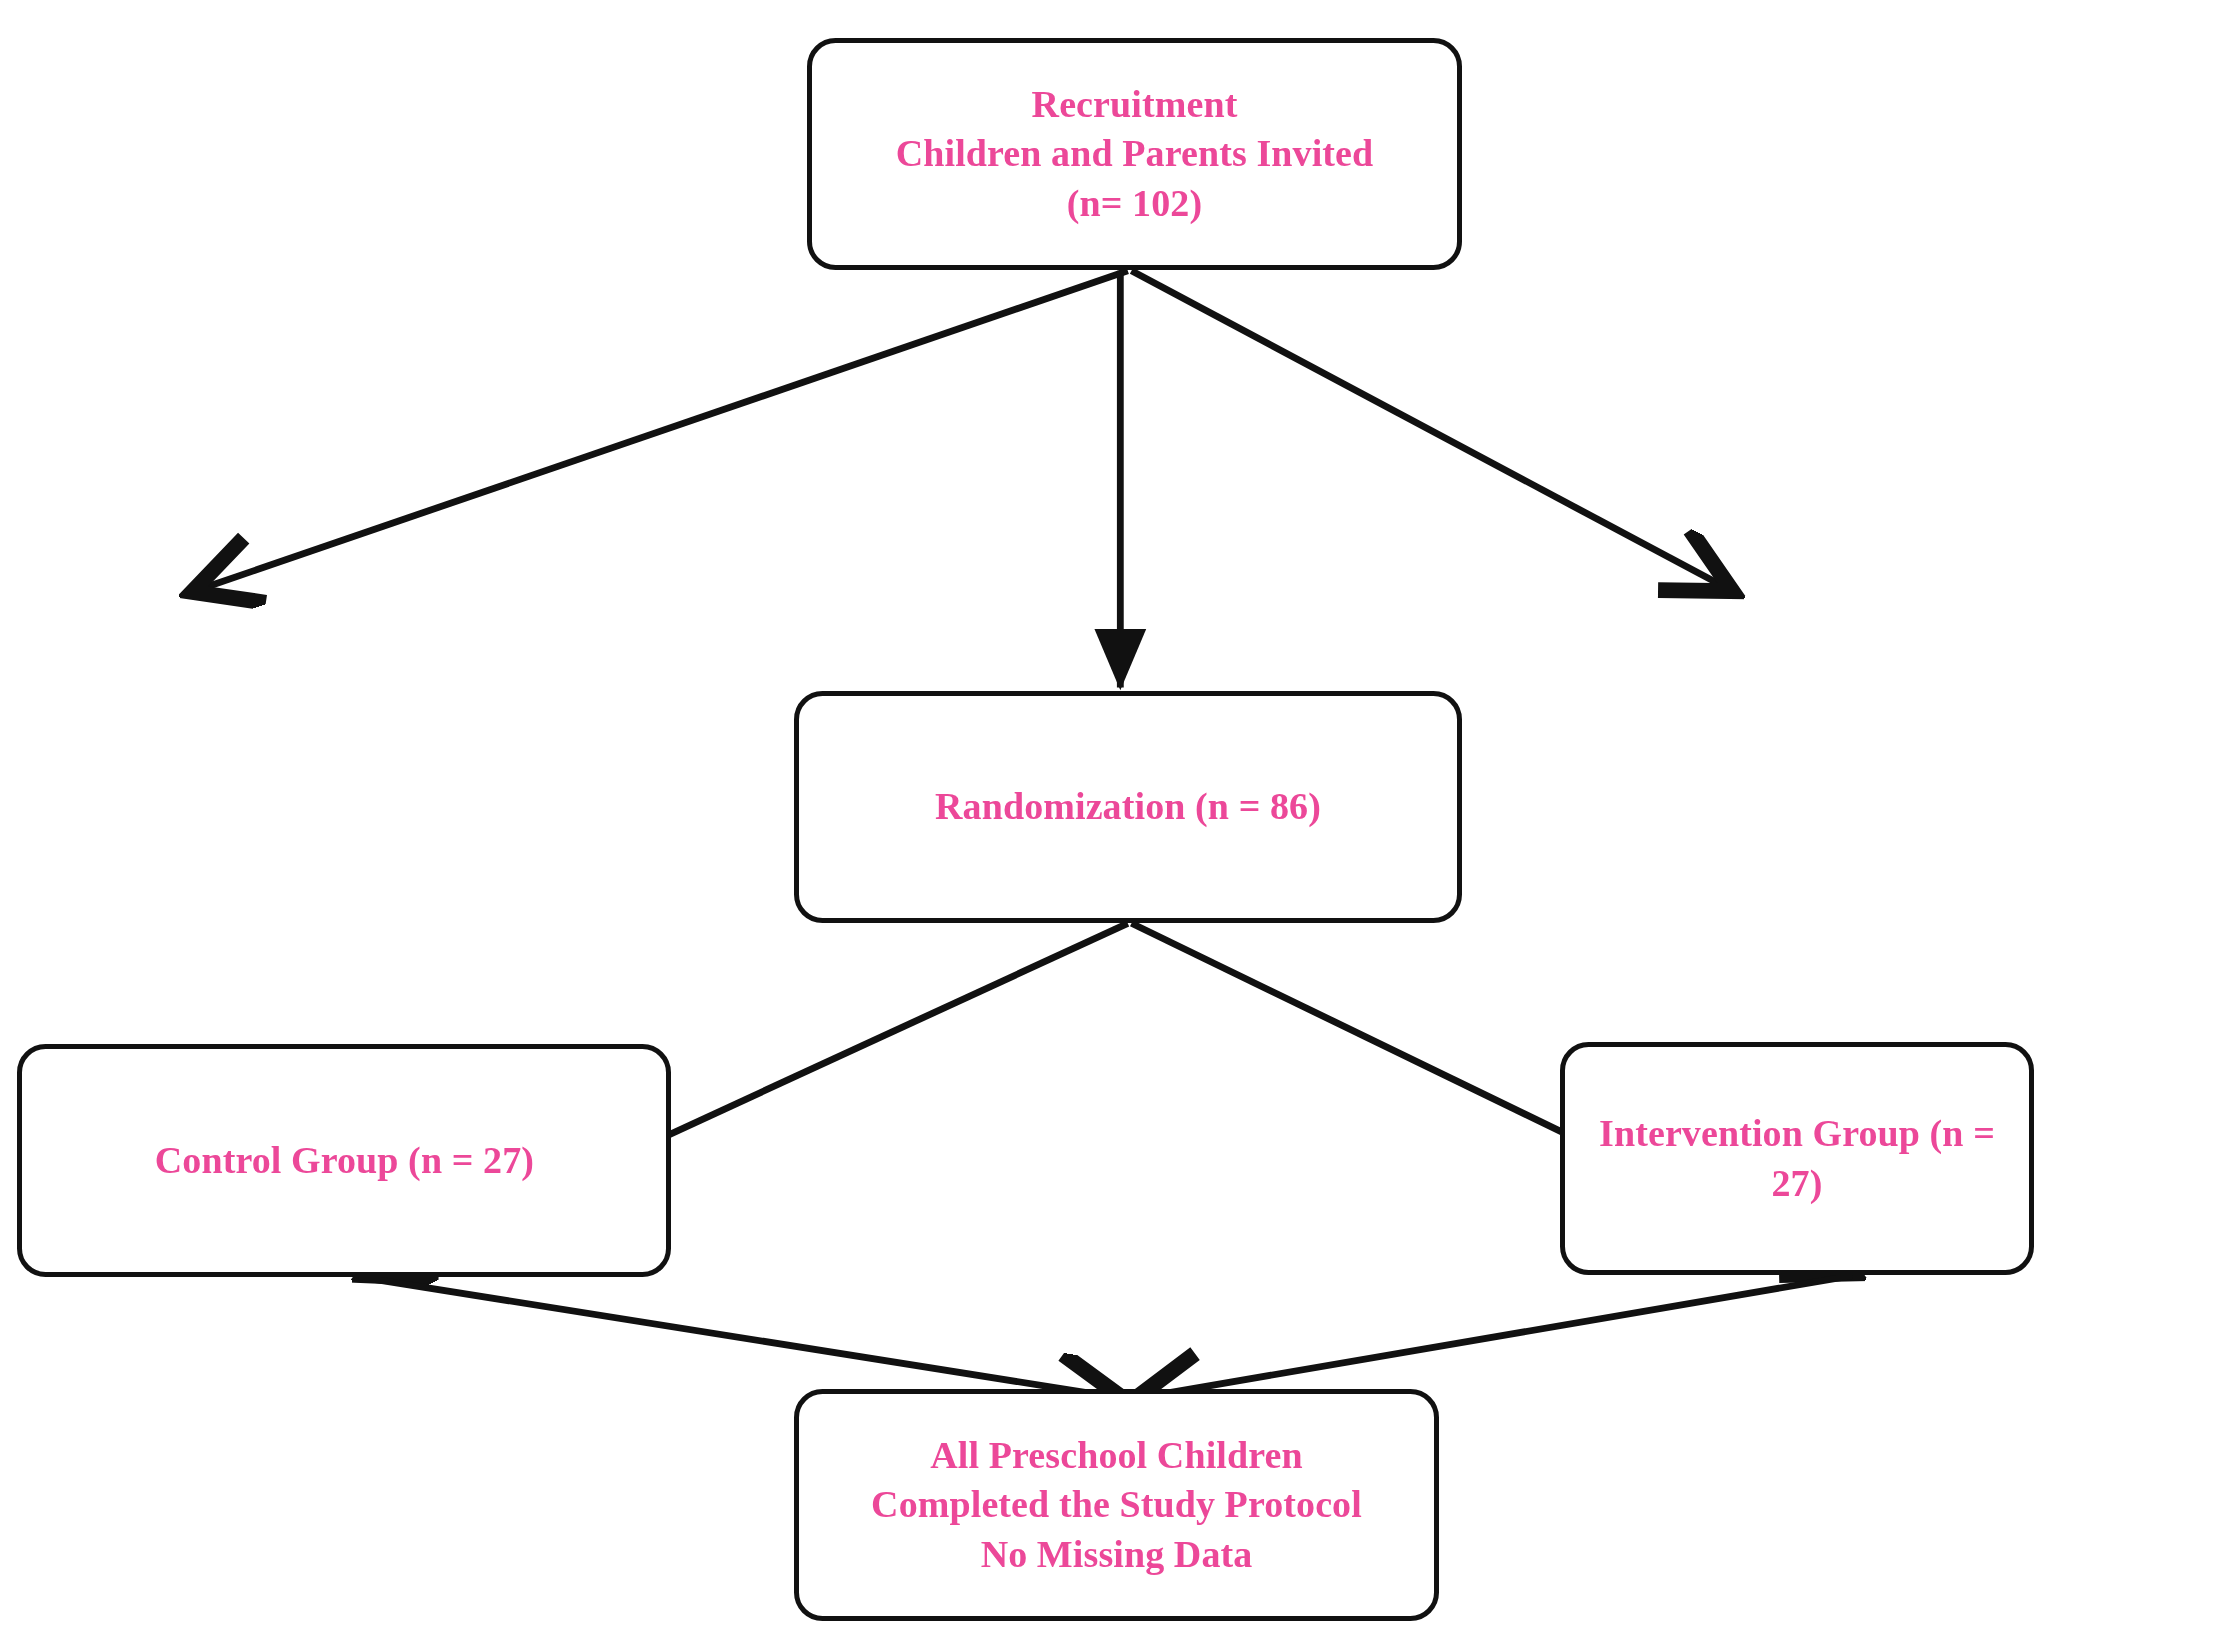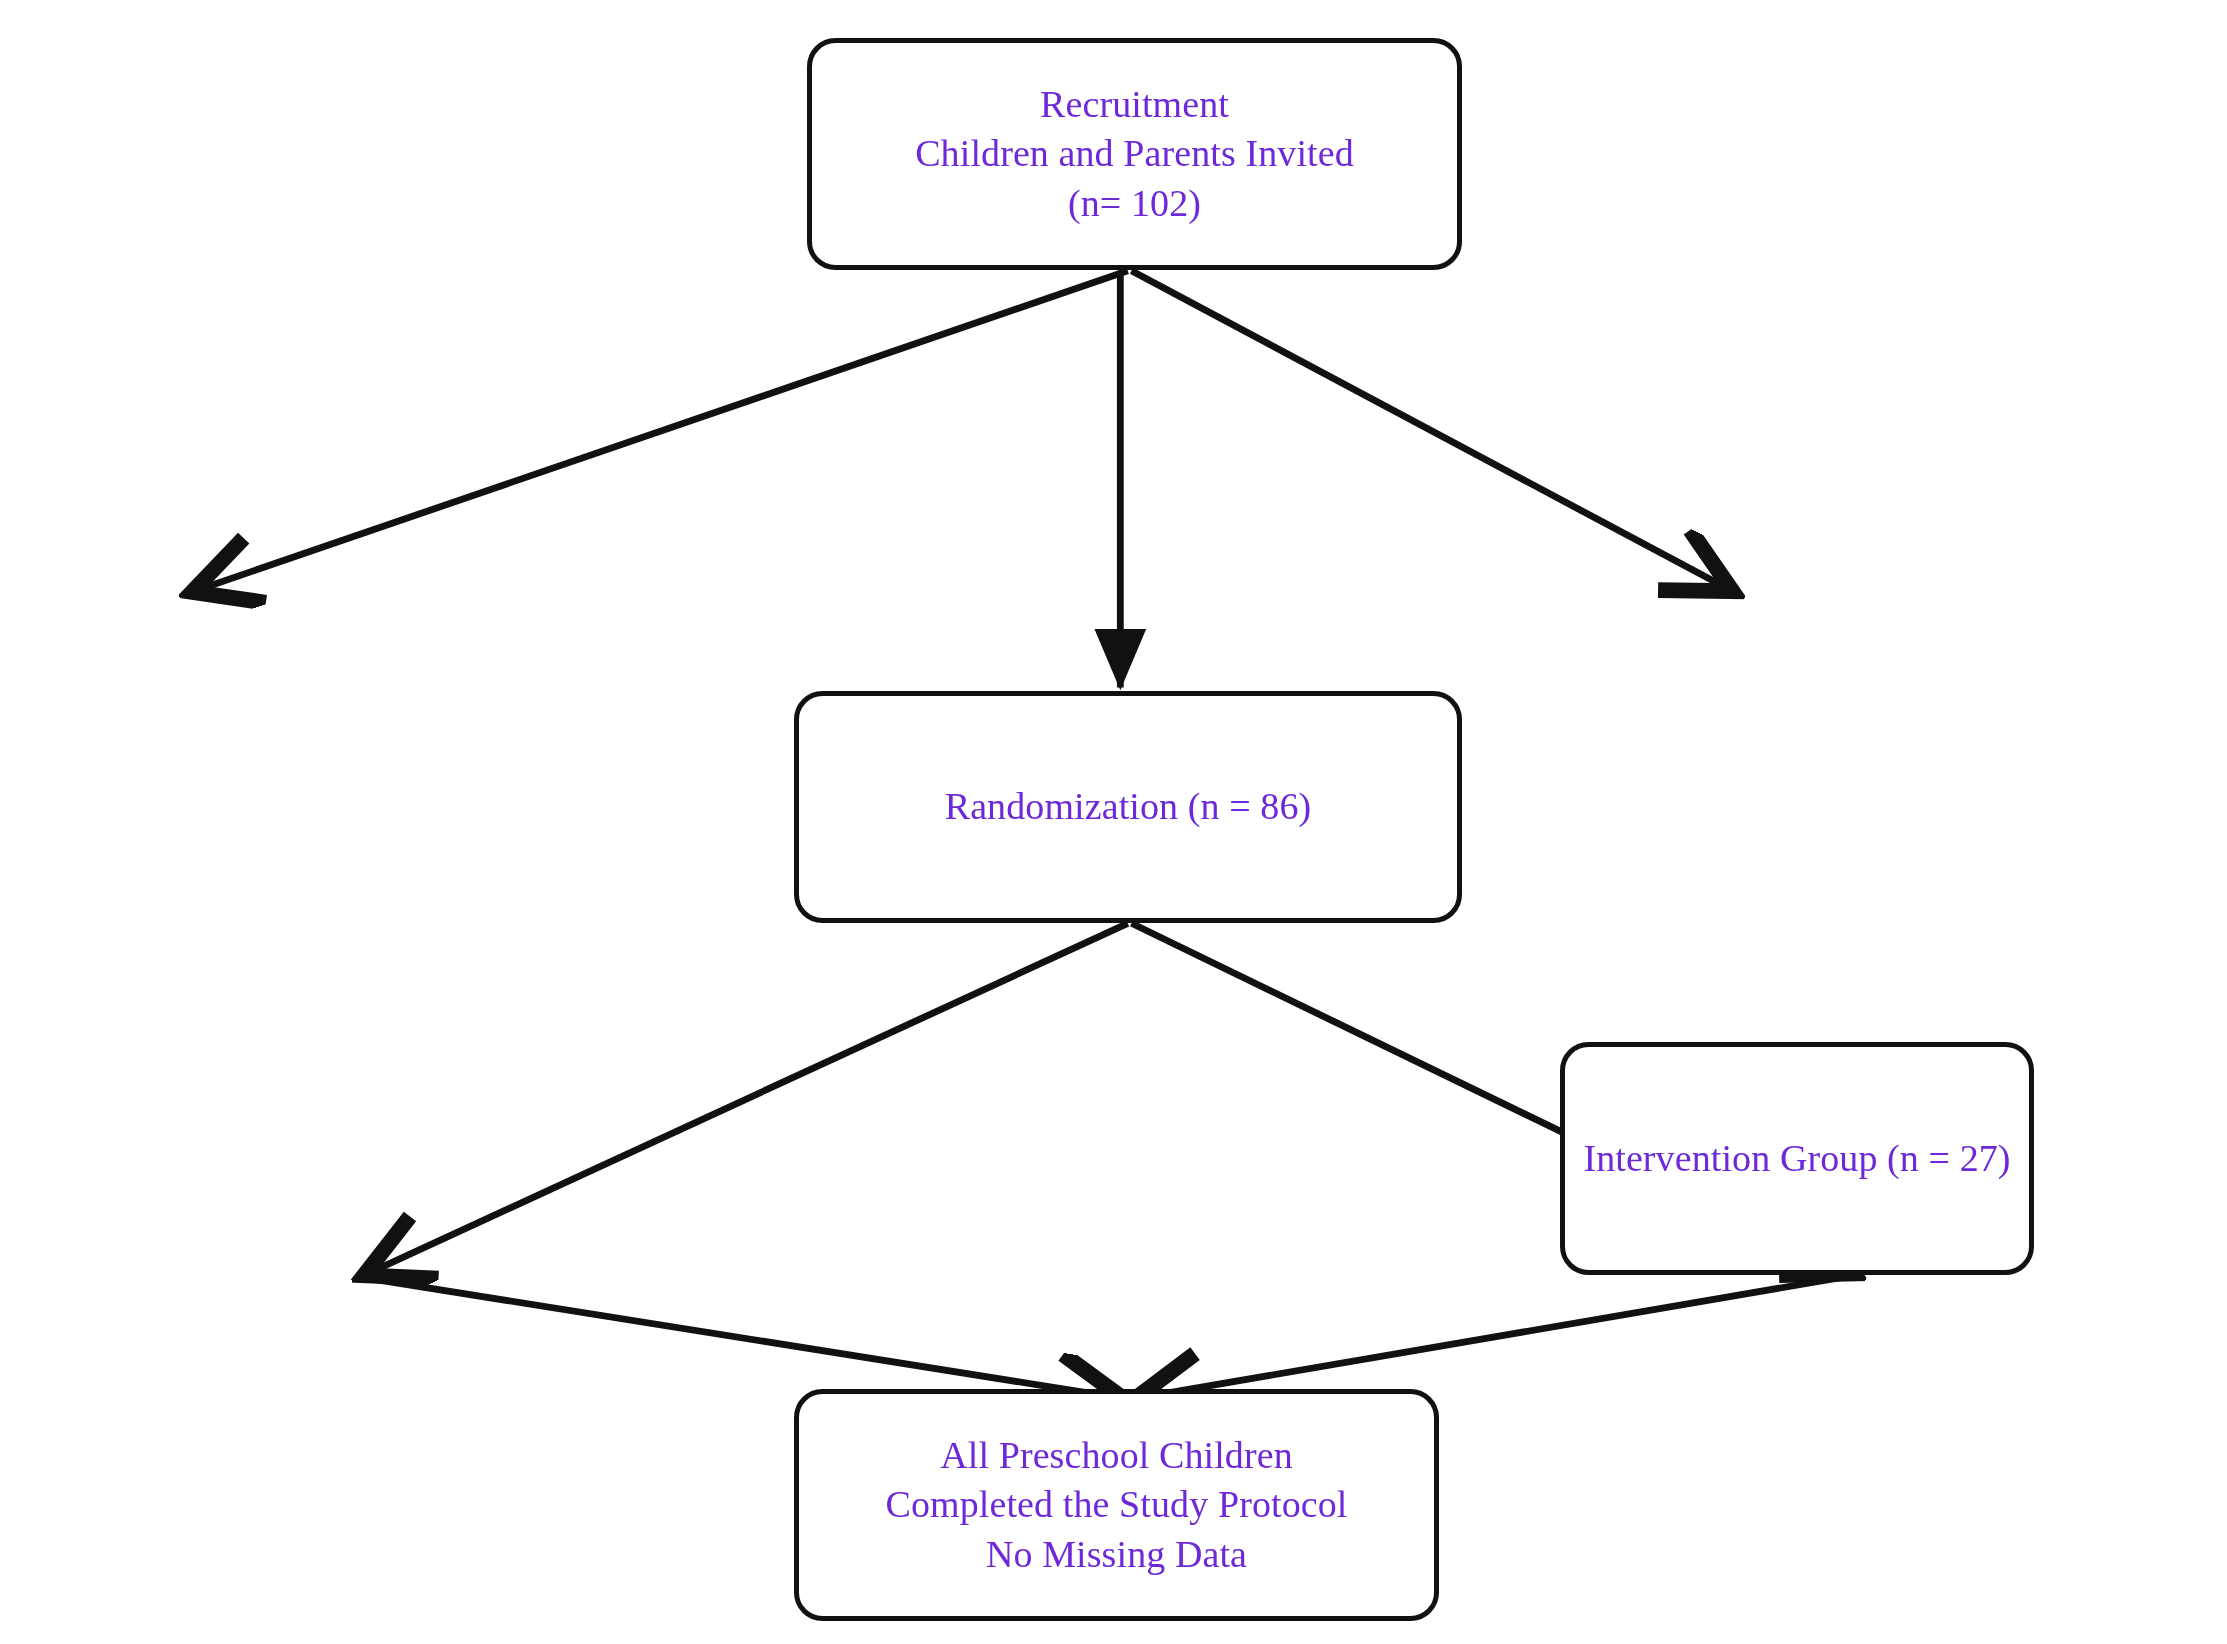--- a/index.html
+++ b/index.html
@@ -29,22 +29,22 @@
     background: #ffffff;
     border: 5.6px solid #111111;
     border-radius: 28.5px;
     display: flex;
     align-items: center;
     justify-content: center;
     text-align: center;
     z-index: 2;
   }
   .node .txt {
-    font-weight: normal;
-    color: #6d28d9;
+    font-weight: bold;
+    color: #ec4899;
     font-size: 38px;
     line-height: 1.30;
     letter-spacing: 0.1px;
     padding: 0 16px;
     white-space: pre-line;
   }
   
   #node-recruitment   { left:807px; top:38px;   width:655px; height:232px; }
   #node-not-interested{ left:17.4px;   top:360px;  width:654px; height:235px; }
   #node-not-meeting   { left:1560px; top:357px;  width:586px;  height:235px; }
@@ -88,20 +88,23 @@
 Children and Parents Invited
 (n= 102)</div>
   </div>
 
 
 
   <div class="node" id="node-randomization">
     <div class="txt">Randomization (n = 86)</div>
   </div>
 
+  <div class="node" id="node-control">
+    <div class="txt">Control Group (n = 27)</div>
+  </div>
 
   <div class="node" id="node-intervention">
     <div class="txt">Intervention Group (n = 27)</div>
   </div>
 
   <div class="node" id="node-completed">
     <div class="txt">All Preschool Children
 Completed the Study Protocol
 No Missing Data</div>
   </div>

